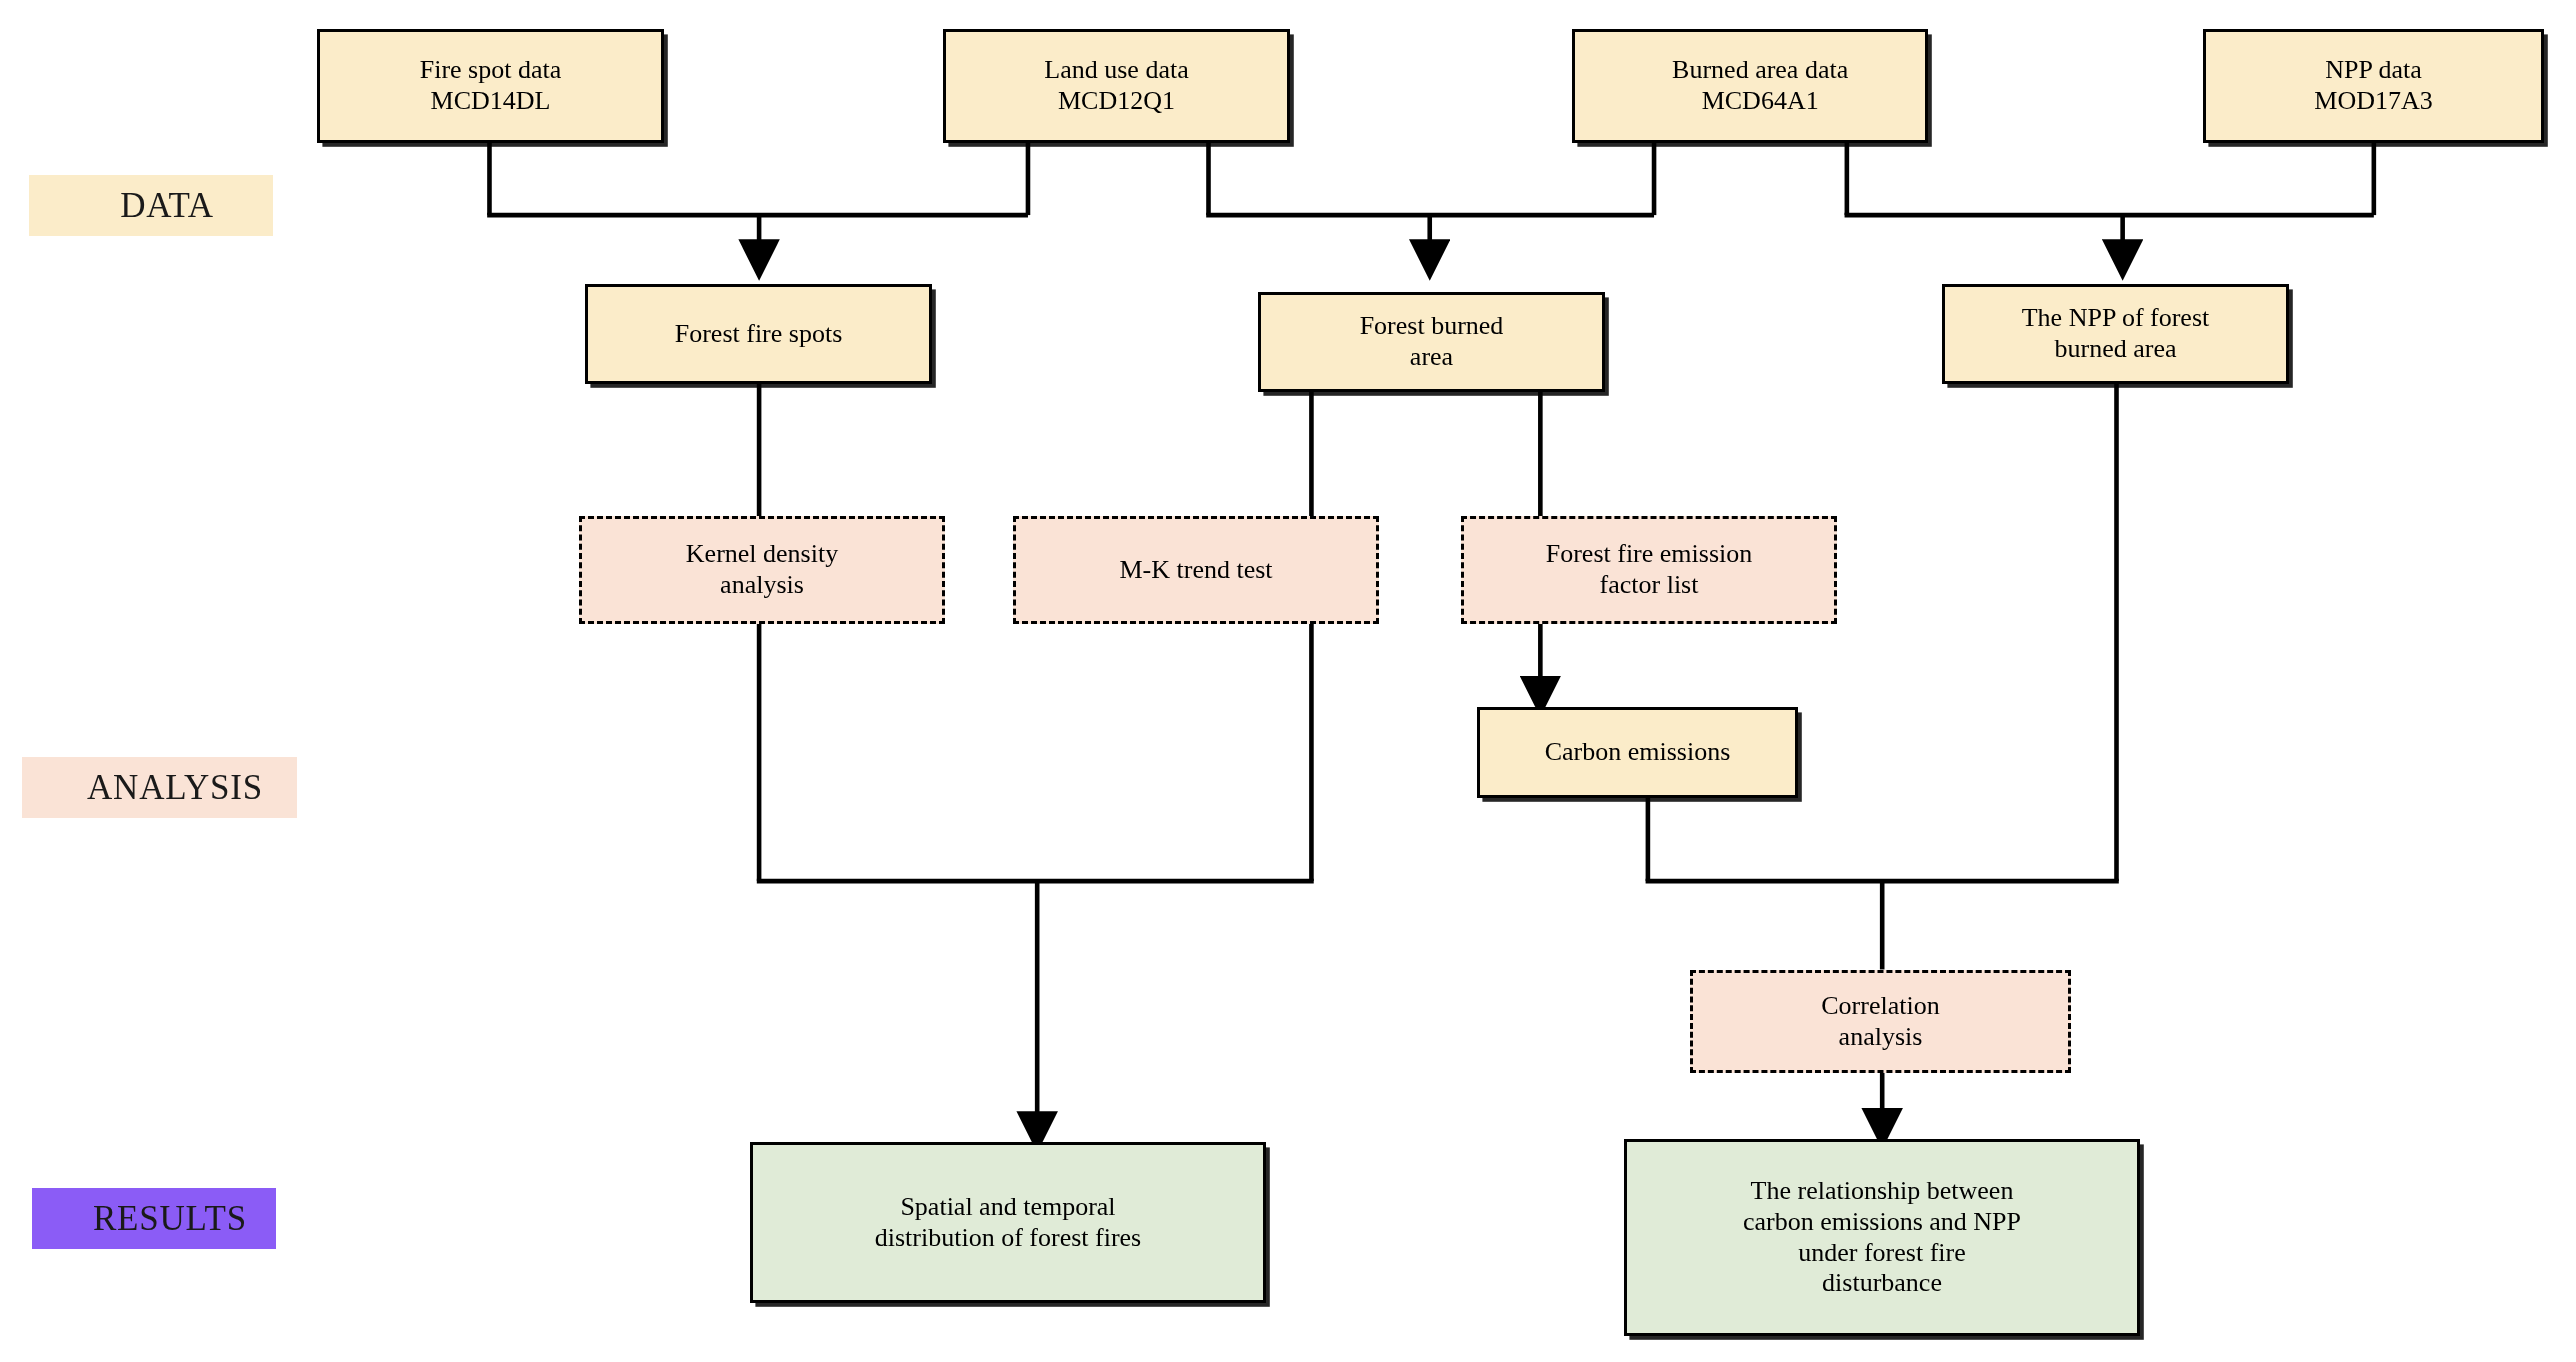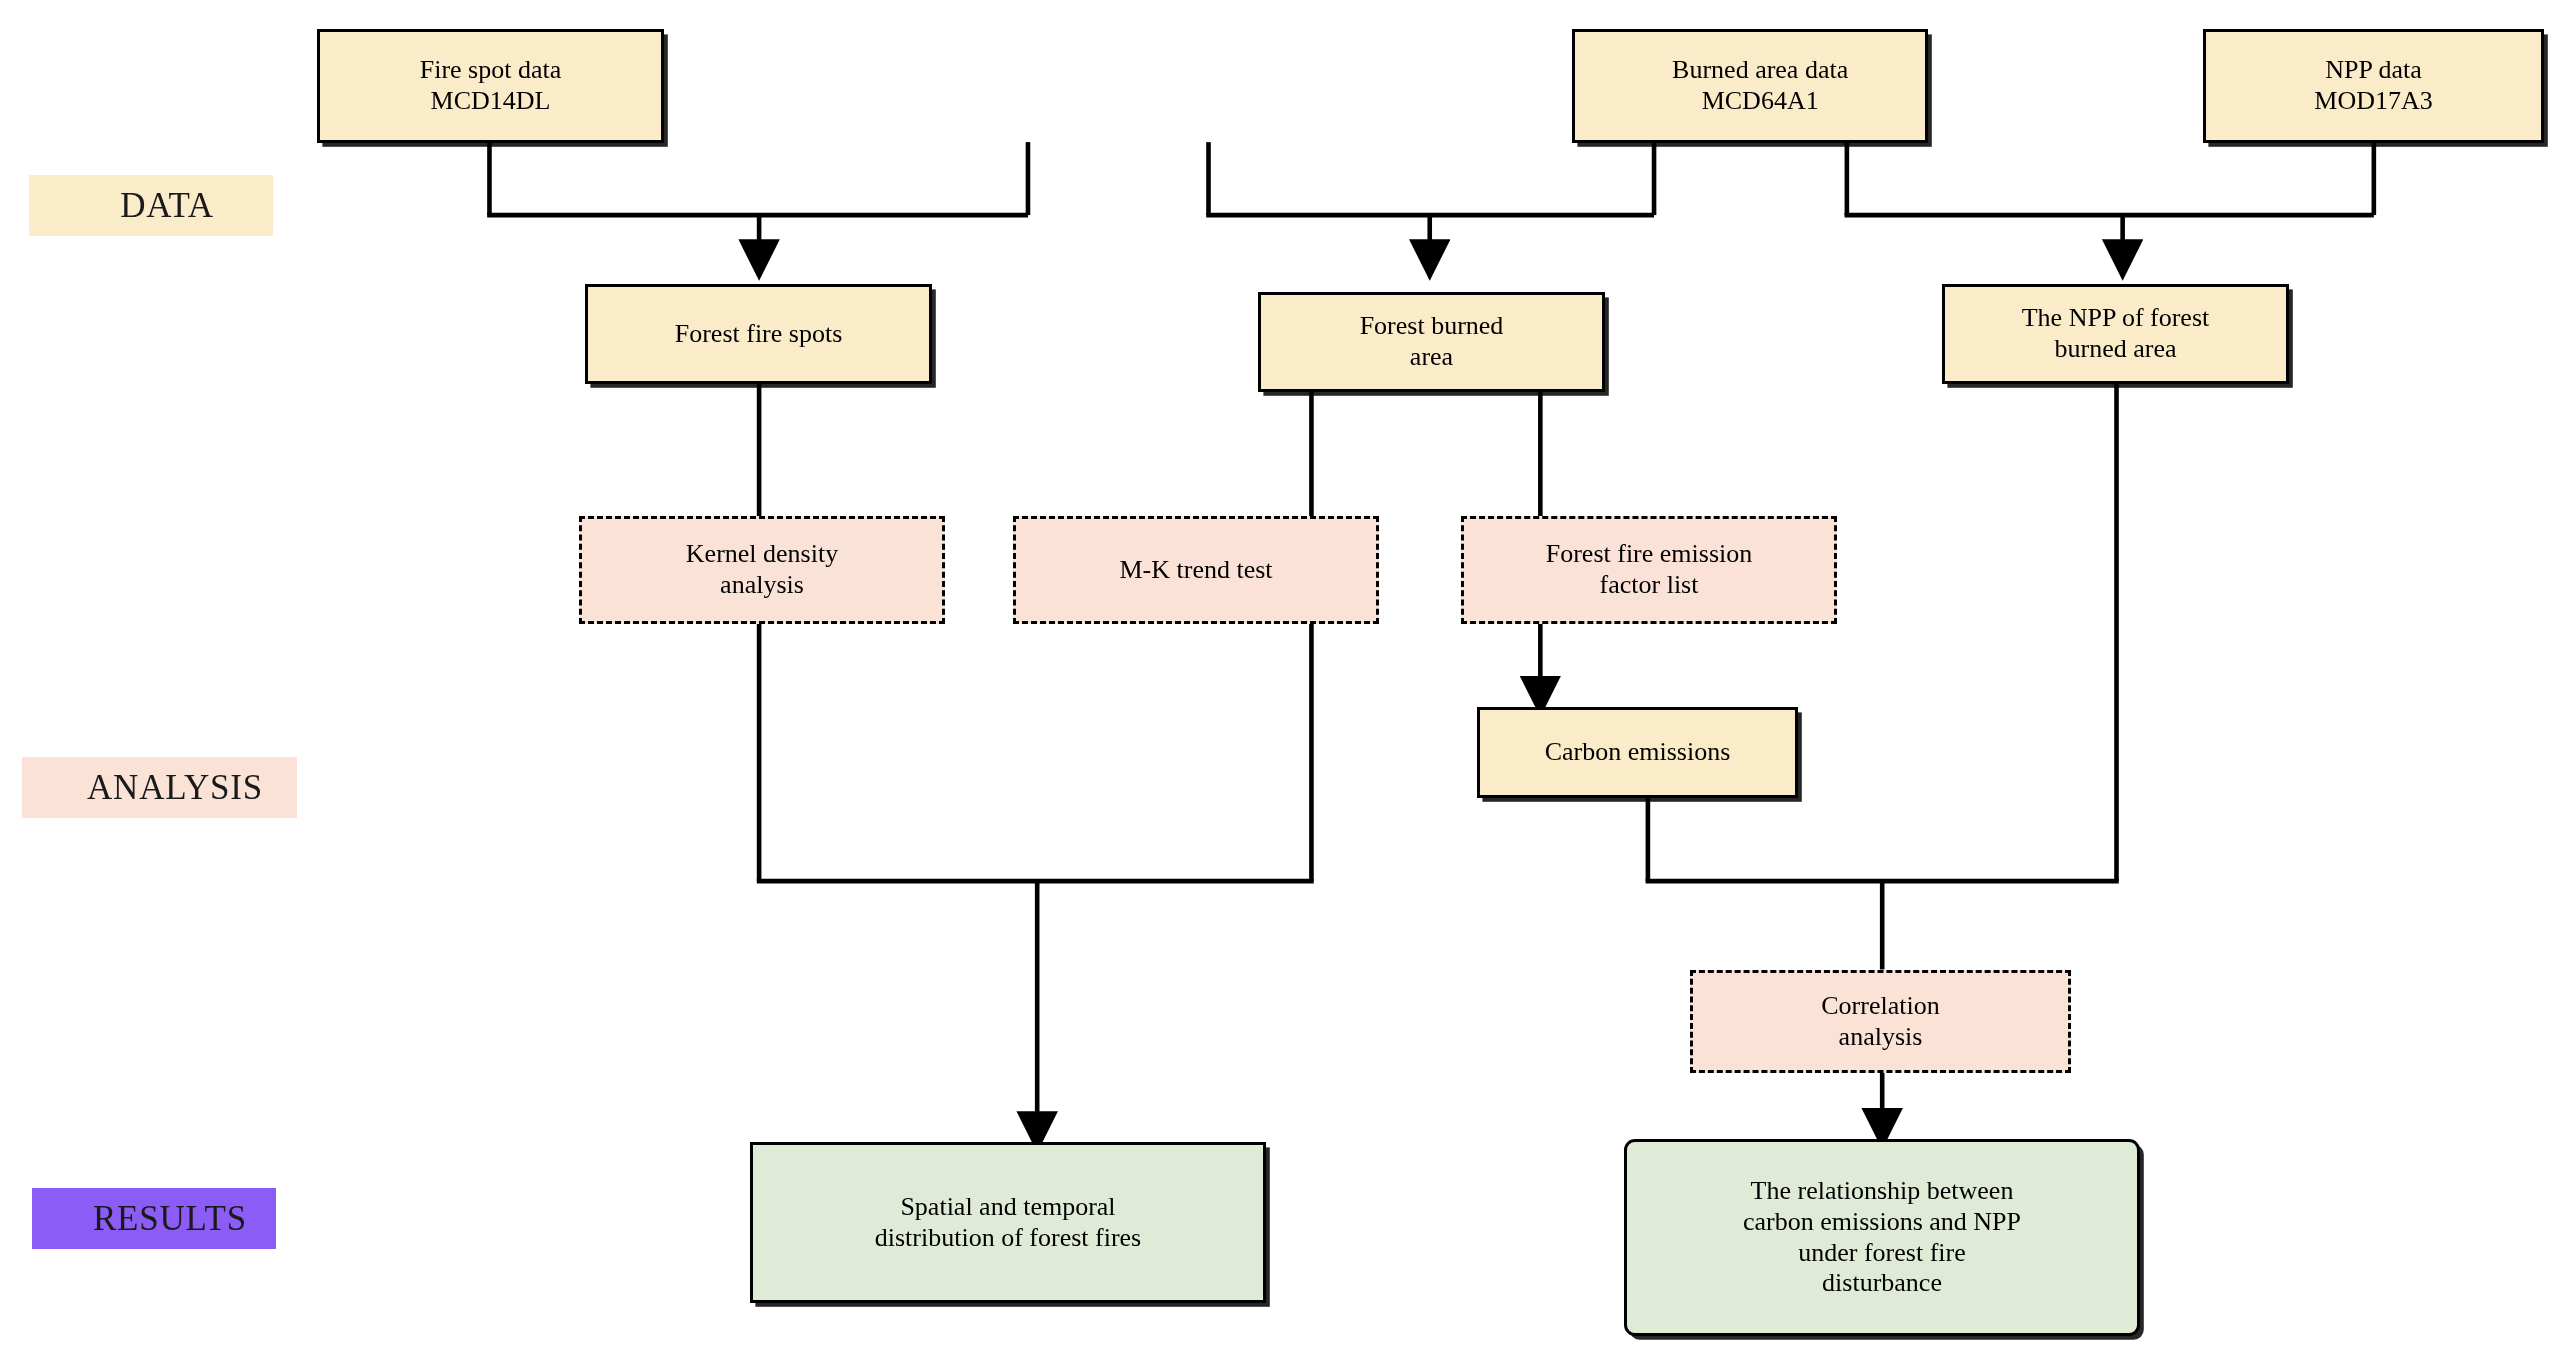--- a/index.html
+++ b/index.html
@@ -145,20 +145,24 @@
 
   <div class="stage-label stage-results" style="left:32px; top:1188px; width:244px; height:61px;">
     <span>RESULTS</span>
   </div>
 
   <div class="node node-data" style="left:317px; top:29px; width:347px; height:114px;">
     <span class="node-label">Fire spot data
 MCD14DL</span>
   </div>
 
+  <div class="node node-data" style="left:943px; top:29px; width:347px; height:114px;">
+    <span class="node-label">Land use data
+MCD12Q1</span>
+  </div>
 
   <div class="node node-data" style="left:1572px; top:29px; width:356px; height:114px;padding-left:28px;">
     <span class="node-label">Burned area data
 MCD64A1</span>
   </div>
 
   <div class="node node-data" style="left:2203px; top:29px; width:341px; height:114px;">
     <span class="node-label">NPP data
 MOD17A3</span>
   </div>
@@ -198,21 +202,21 @@
   <div class="node node-analysis" style="left:1690px; top:970px; width:381px; height:103px;">
     <span class="node-label">Correlation
 analysis</span>
   </div>
 
   <div class="node node-result" style="left:750px; top:1142px; width:516px; height:161px;">
     <span class="node-label">Spatial and temporal
 distribution of forest fires</span>
   </div>
 
-  <div class="node node-result" style="left:1624px; top:1139px; width:516px; height:197px;border-radius:11px;">
+  <div class="node node-result" style="left:1624px; top:1139px; width:516px; height:197px;">
     <span class="node-label">The relationship between
 carbon emissions and NPP
 under forest fire
 disturbance</span>
   </div>
 
 </div>
 
 
 </body></html>

